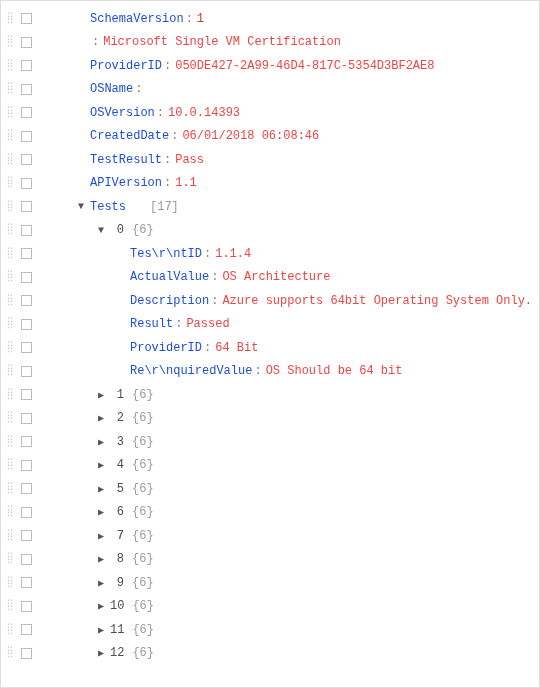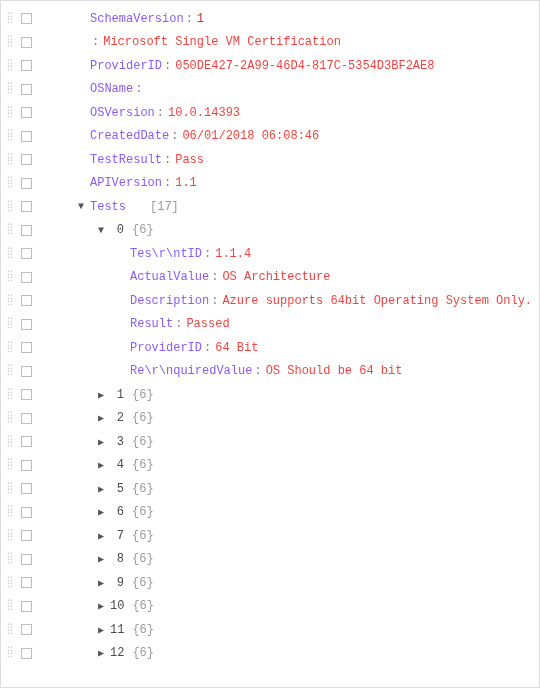--- a/index.html
+++ b/index.html
@@ -60,21 +60,21 @@
   }
   .toggle {
     display:inline-block;
     width:14px;
     text-align:center;
     color:#555;
     font-size:10px;
     margin-right:2px;
     user-select:none;
   }
-  .key { color:#8b5cf6; }
+  .key { color:#1d4ed8; }
   .sep { color:#888; margin: 0 4px 0 2px;}
   .str { color: #ef4444; } 
   .num { color: #c0392b; } 
   .meta { color:#9b9b9b; margin-left:24px;}
   .idx { color:#4b4b4b; margin-right:8px; min-width:14px; display:inline-block; text-align:right;}
 </style>
 </head>
 <body>
 
 <div class="viewer">

